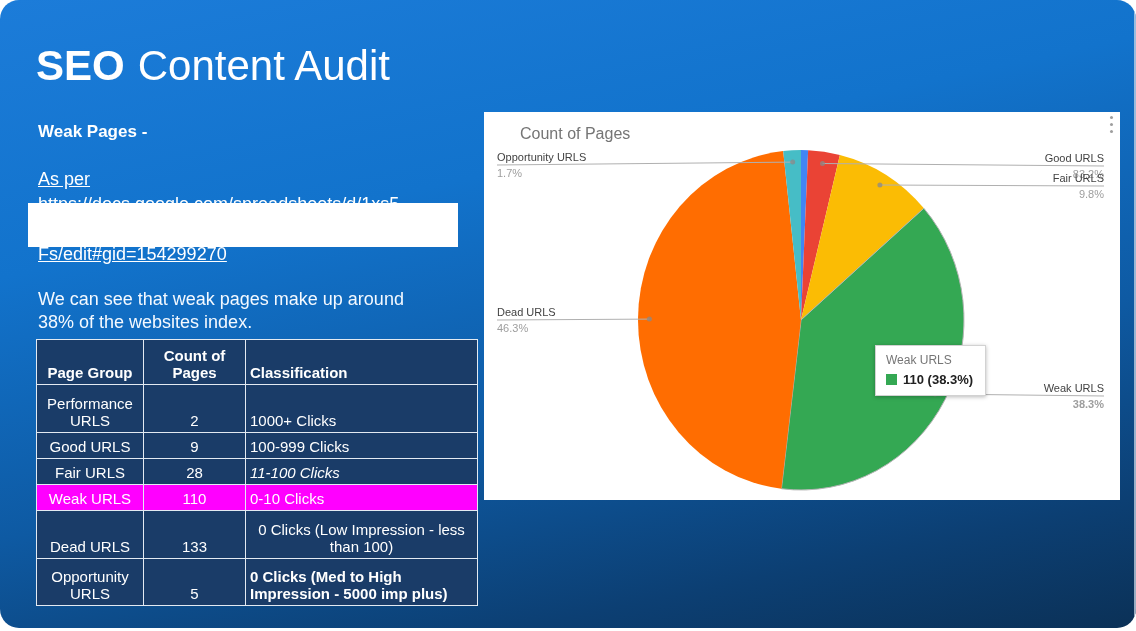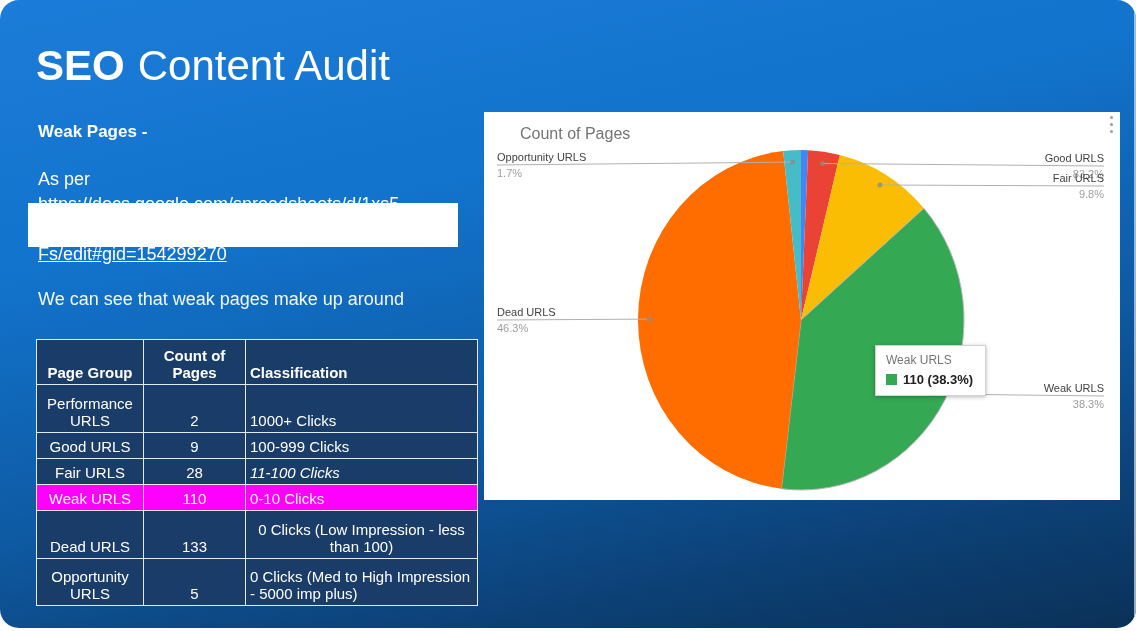--- a/index.html
+++ b/index.html
@@ -8,21 +8,21 @@
     background:linear-gradient(168deg,#1c7cd9 0%,#1273cc 32%,#0e5aa3 62%,#0c3f73 85%,#0b3157 100%);
     font-family:"Liberation Sans",sans-serif;
     border-radius:19px;
   }
   .edge-strip{position:absolute;right:0;top:0;width:2px;height:100%;background:#c9d6e4;opacity:.75;}
   .title{position:absolute;left:36px;top:12px;color:#ffffff;font-size:42px;line-height:52px;white-space:nowrap;}
   .title .tb{font-weight:bold;}
   .title .tr{font-weight:normal;margin-left:13px;}
   .heading{position:absolute;left:38px;top:122px;color:#ffffff;font-size:17px;font-weight:bold;}
   .linkpara{position:absolute;left:38px;top:167px;width:436px;color:#ffffff;font-size:18px;line-height:25px;z-index:1;}
-  .linkpara .ln{height:25px;white-space:nowrap;overflow:hidden;}
+  .linkpara .ln{height:25px;white-space:nowrap;overflow:hidden;text-decoration:underline;}
   .linkpara a{color:#ffffff;text-decoration:underline;cursor:pointer;}
   .redaction{position:absolute;left:28px;top:203px;width:430px;height:44px;background:#ffffff;z-index:2;}
   .bodypara{position:absolute;left:38px;top:281px;color:#f4f9ff;font-size:18px;line-height:23px;margin-top:7px;}
   .datatable{position:absolute;left:36px;top:339px;border-collapse:collapse;color:#ffffff;font-size:15px;table-layout:fixed;}
   .datatable td,.datatable th{border:1.5px solid #e3eaf2;vertical-align:bottom;padding:2px 4px 3px 4px;font-weight:normal;overflow:hidden;}
   .datatable th{font-weight:bold;}
   .datatable .c-group{text-align:center;}
   .datatable .c-count{text-align:center;}
   .datatable .c-class{text-align:left;}
   .chart-card{position:absolute;left:484px;top:112px;width:636px;height:388px;background:#ffffff;}
@@ -51,20 +51,21 @@
     <div class="ln">As per</div>
     <div class="ln"><a>https://docs.google.com/spreadsheets/d/1xs5</a></div>
     <div class="ln"></div>
     <div class="ln"><a>Fs/edit#gid=154299270</a></div>
   </div>
 
   <div class="redaction"></div>
 
   <div class="bodypara">
     <div>We can see that weak pages make up around</div>
+    <div>38% of the websites index.</div>
   </div>
 
   <table class="datatable">
     <colgroup>
         <col style="width:107px">
         <col style="width:102px">
         <col style="width:232px">
       </colgroup>
     <thead>
         <tr style="height: 45px;">
@@ -95,21 +96,21 @@
           <td class="c-class" style="background: rgb(255, 0, 255);">0-10 Clicks</td>
         </tr>
         <tr style="height: 48px;">
           <td class="c-group" style="background: rgb(26, 60, 104);">Dead URLS</td>
           <td class="c-count" style="background: rgb(26, 60, 104);">133</td>
           <td class="c-class" style="background: rgb(26, 60, 104); text-align: center;">0 Clicks (Low Impression - less than 100)</td>
         </tr>
         <tr style="height: 47px;">
           <td class="c-group" style="background: rgb(26, 60, 104);">Opportunity URLS</td>
           <td class="c-count" style="background: rgb(26, 60, 104);">5</td>
-          <td class="c-class" style="background: rgb(26, 60, 104);">0 Clicks (Med to High Impression - 5000 imp plus)</td>
+          <td class="c-class" style="background: rgb(26, 60, 104); font-weight: bold;">0 Clicks (Med to High Impression - 5000 imp plus)</td>
         </tr>
       </tbody>
   </table>
 
   <div class="chart-card">
     <div class="chart-title">Count of Pages</div>
     <div class="kebab" title="">
         <i></i>
         <i></i>
         <i></i>
@@ -141,17 +142,17 @@
     </div>
   <div class="callout-name" style="top: 39px; left: 13px;">Opportunity URLS</div>
       <div class="callout-pct" style="top: 55px; left: 13px;">1.7%</div>
       <div class="callout-name" style="top: 40px; right: 16px; text-align: right;">Good URLS</div>
       <div class="callout-pct" style="top: 56px; right: 16px; text-align: right;">83.2%</div>
       <div class="callout-name" style="top: 60px; right: 16px; text-align: right;">Fair URLS</div>
       <div class="callout-pct" style="top: 76px; right: 16px; text-align: center;">9.8%</div>
       <div class="callout-name" style="top: 194px; left: 13px;">Dead URLS</div>
       <div class="callout-pct" style="top: 210px; left: 13px;">46.3%</div>
       <div class="callout-name" style="top: 270px; right: 16px; text-align: right;">Weak URLS</div>
-      <div class="callout-pct" style="top: 286px; right: 16px; text-align: left;">38.3%</div>
+      <div class="callout-pct" style="top: 286px; right: 16px; text-align: left; font-weight: bold;">38.3%</div>
     </div>
 
   <div class="edge-strip"></div>
 </div>
 
 </body></html>

